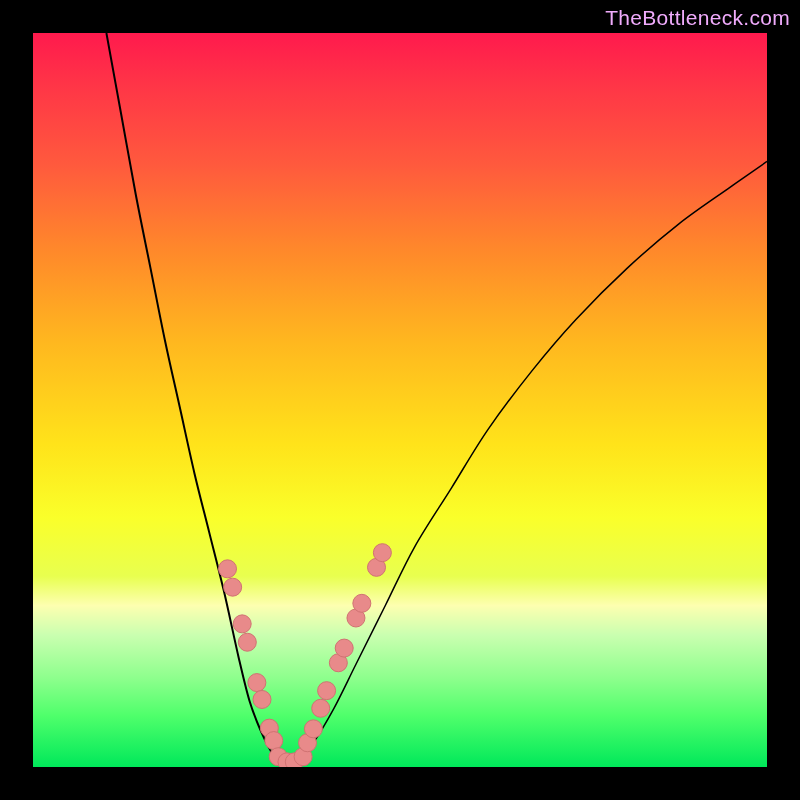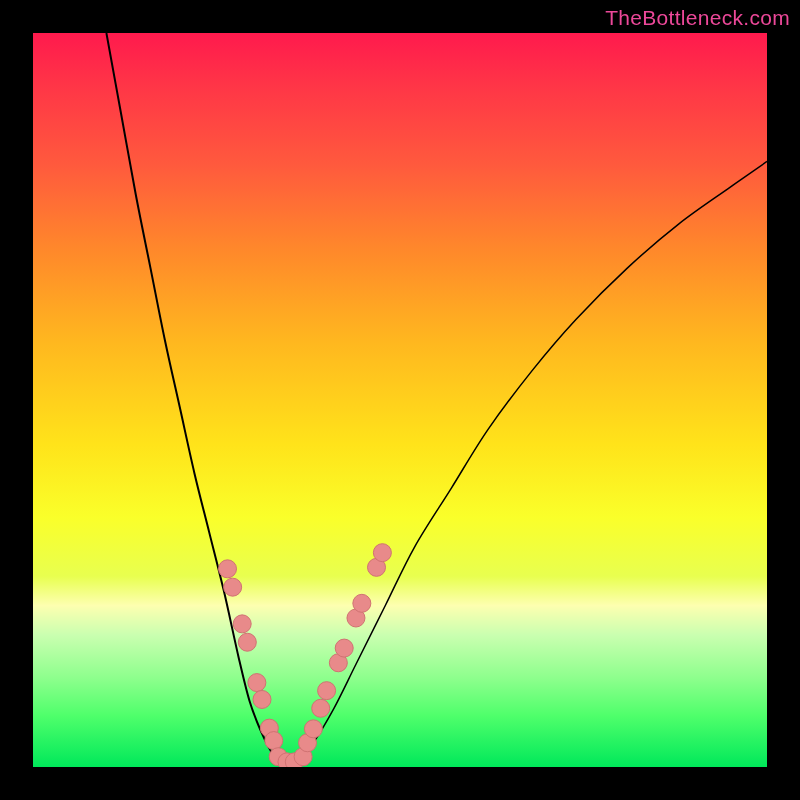--- a/index.html
+++ b/index.html
@@ -39,21 +39,21 @@
       #caffb0 82%,
       #8cff8c 88%,
       #4fff6b 93%,
       #00e85a 100%
     );
   }
   .watermark {
     position: absolute;
     top: 6px;
     right: 10px;
-    color: #ec4899;
+    color: #f0abfc;
     font-size: 21px;
     letter-spacing: 0.3px;
     z-index: 5;
   }
   svg.curves {
     position: absolute;
     top: 0;
     left: 0;
   }
   .curve {

